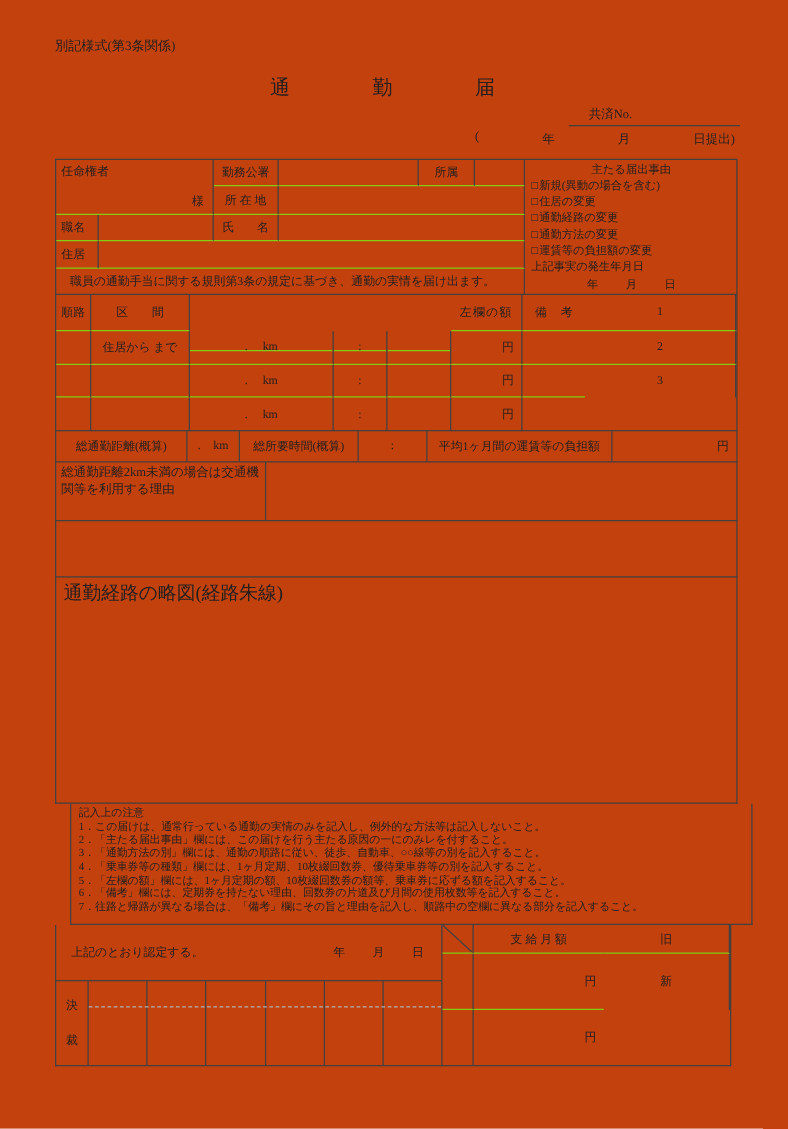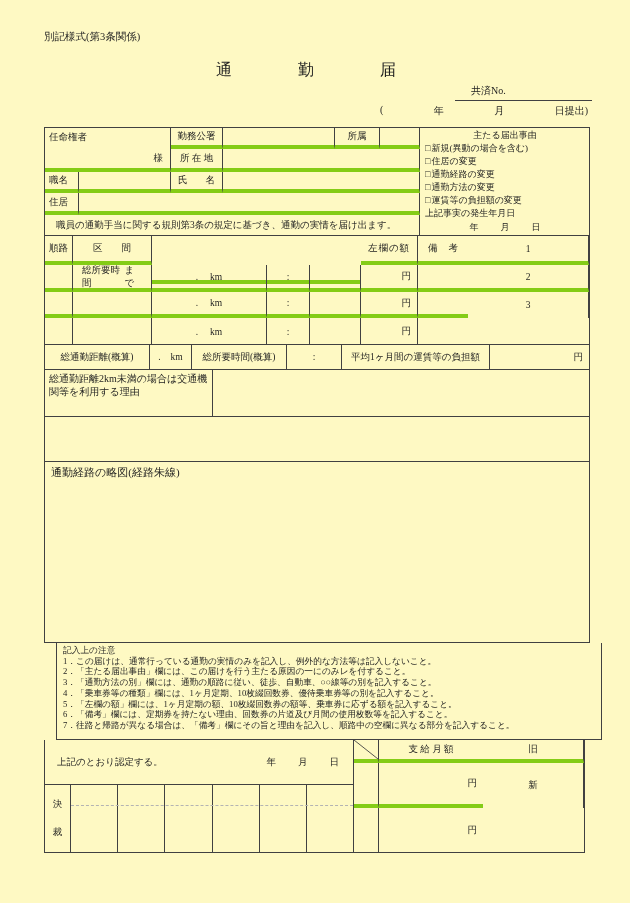--- a/index.html
+++ b/index.html
@@ -1,24 +1,24 @@
 <!DOCTYPE html>
 <html><head>
 <meta charset="utf-8">
 <style>
   html,body{margin:0;padding:0;background:#fbfbfb;}
   .sheet{
-    position:relative;width:630px;height:903px;background:#fef9c3;
+    position:relative;width:630px;height:903px;background:#c2410c;
     color:#1f1f1f;font-family:"Liberation Serif","DejaVu Serif",serif;
     overflow:hidden;
   }
   .abs{position:absolute;box-sizing:border-box;}
   .bdr{border:1px solid #414141;}
   .br{border-right:1px solid #414141;}
-  .bb{border-bottom:4px solid #84cc16;}
+  .bb{border-bottom:1px solid #84cc16;}
   .cell{display:flex;align-items:center;font-size:9.5px;box-sizing:border-box;overflow:hidden;}
   .ctr{justify-content:center;text-align:center;}
   .pl{padding-left:4px;}
   .col{flex-direction:column;justify-content:center;line-height:11px;margin-top:44px;}
 
   #form-ref{left:44px;top:30px;font-size:10.5px;}
   #main-title{left:216px;top:60px;width:180px;display:flex;justify-content:space-between;font-size:16px;}
   #kyosai{left:455px;top:84px;width:137px;border-bottom:1px solid #414141;font-size:10px;padding:0 0 2px 16px;}
   #submit-date{left:380px;top:104px;width:211px;display:flex;justify-content:space-between;font-size:10px;padding-right:3px;}
 
@@ -33,21 +33,21 @@
 
   #route-table{left:44px;top:236px;width:546px;height:109px;display:grid;border-top:none;
     grid-template-columns:28px 79px 115px 43px 51px 57px 50px 1fr;
     grid-template-rows:29px 27px 26px 27px;}
   .spread{justify-content:space-between;}
   #totals-row{left:44px;top:345px;width:546px;height:25px;display:flex;border-top:none;}
   #reason1{left:44px;top:370px;width:546px;height:47px;display:flex;border-top:none;}
   #reason2{left:44px;top:417px;width:546px;height:45px;display:flex;border-top:none;}
   .rlabel{width:168px;font-size:10px;line-height:13px;padding:2px 4px;box-sizing:border-box;}
   .rval{flex:1;}
-  #map-box{left:44px;top:462px;width:546px;height:181px;border-top:none;font-size:11px;padding:3px 6px;}
+  #map-box{left:44px;top:462px;width:546px;height:181px;border-top:none;font-size:15px;padding:3px 6px;}
   #notes-box{left:56px;top:643px;width:546px;height:97px;border-top:none;font-size:8.7px;line-height:10.7px;padding:2px 6px;}
 
   #certify{left:44px;top:740px;width:309px;height:45px;border-top:none;border-right:none;display:flex;align-items:center;font-size:9.5px;}
   #certify .cdate{margin-left:auto;margin-right:14px;display:flex;gap:22px;}
   #kessai{left:44px;top:785px;width:309px;height:68px;border-top:none;border-right:none;display:flex;}
   #kessai .klabel{width:26px;display:flex;flex-direction:column;justify-content:space-around;align-items:center;font-size:9.5px;padding:6px 0;box-sizing:border-box;}
   #kessai .stamp{flex:1;}
   #kessai .dash{position:absolute;left:26px;right:0;top:20px;border-top:1px dashed #b3b3b3;}
 
   #payment{left:353px;top:740px;width:232px;height:113px;border-top:none;display:grid;
@@ -151,21 +151,21 @@
     </div>
     <div class="cell br bb ctr" style="letter-spacing:1px;">左欄の額</div>
     <div class="cell bb spread" style="padding:0 10px;">
       <span>備</span>
       <span>考</span>
     </div>
 
     <div class="cell br bb ctr">1</div>
     <div class="cell br bb"></div>
     <div class="cell br bb spread" style="padding:0 9px;">
-      <span>総所要時間</span>
+      <span>住居から</span>
       <span>まで</span>
     </div>
     <div class="cell br bb ctr" style="gap:12px;">
       <span>.</span>
       <span>km</span>
     </div>
     <div class="cell br bb ctr">
         <span>:</span>
       </div>
     <div class="cell br bb"></div>

